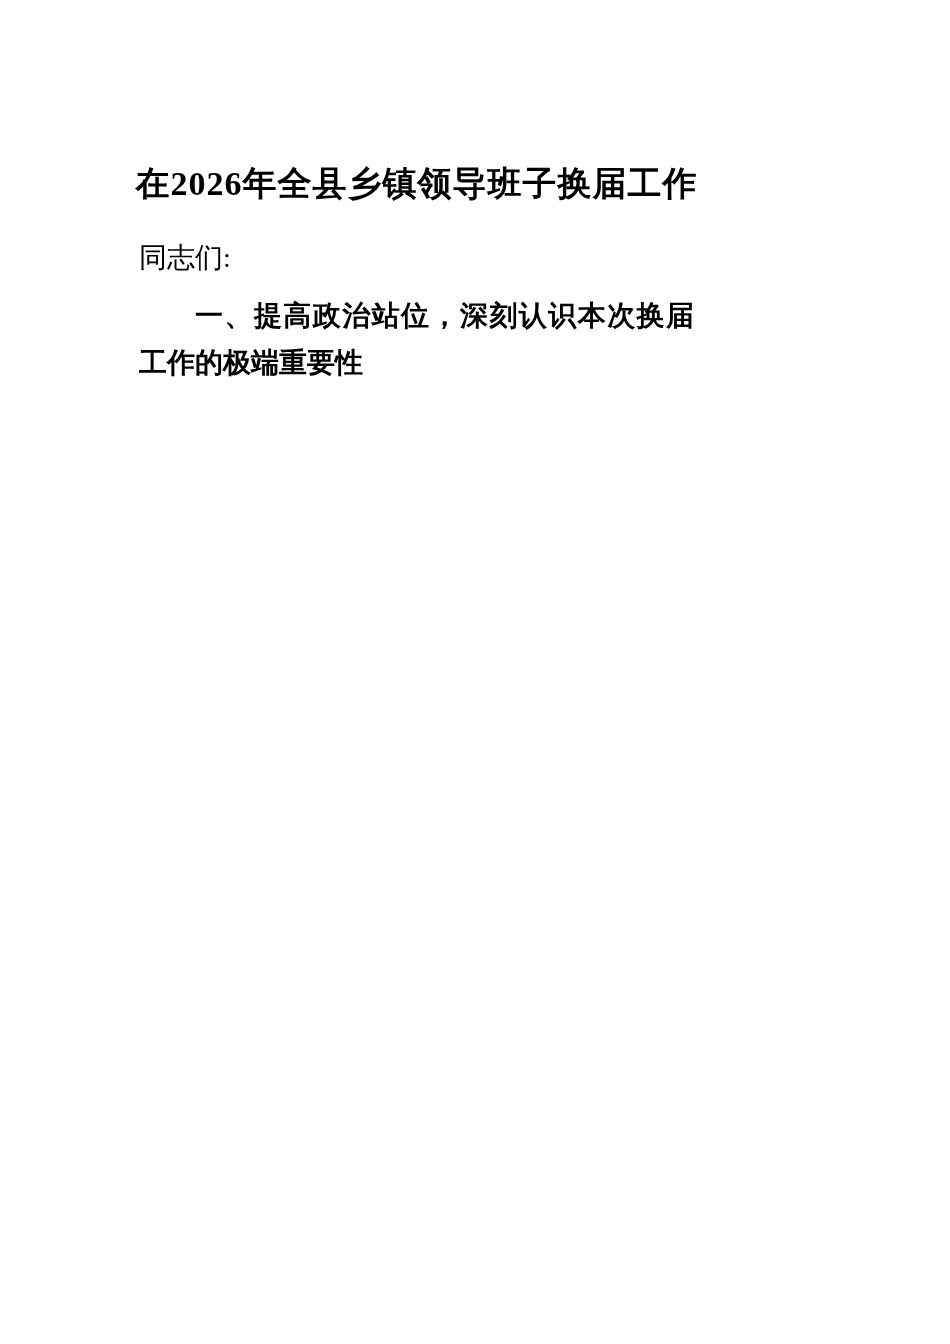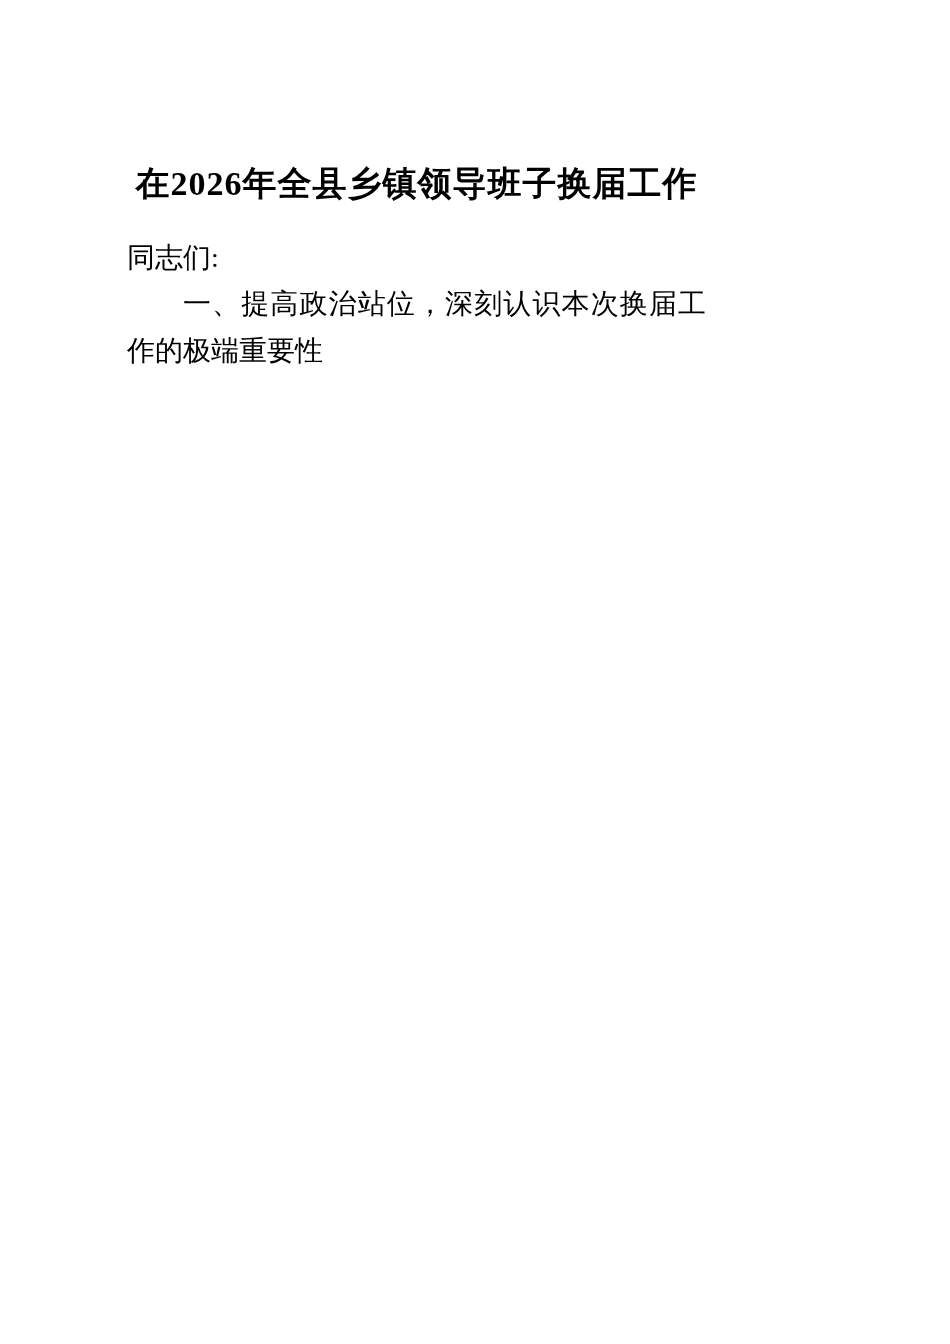--- a/index.html
+++ b/index.html
@@ -30,32 +30,32 @@
     margin: 0 0 26px 0;
     letter-spacing: 1px;
   }
   .doc-body {
     font-size: 28px;
     line-height: 1.66;
     text-align: justify;
     text-justify: inter-ideograph;
   }
   .doc-body p {
-    margin: 0;
+    margin: 12px;
     padding: 0;
   }
   .salutation {
     text-indent: 0;
   }
   .para {
     text-indent: 2em;
   }
   .section-heading {
     text-indent: 2em;
-    font-weight: normal;
+    font-weight: bold;
   }
 </style>
 </head>
 <body>
 
 <div class="page">
 
   <h1 class="doc-title">
     <span>在2026年全县乡镇领导班子换届工作</span><br>
   </h1>

